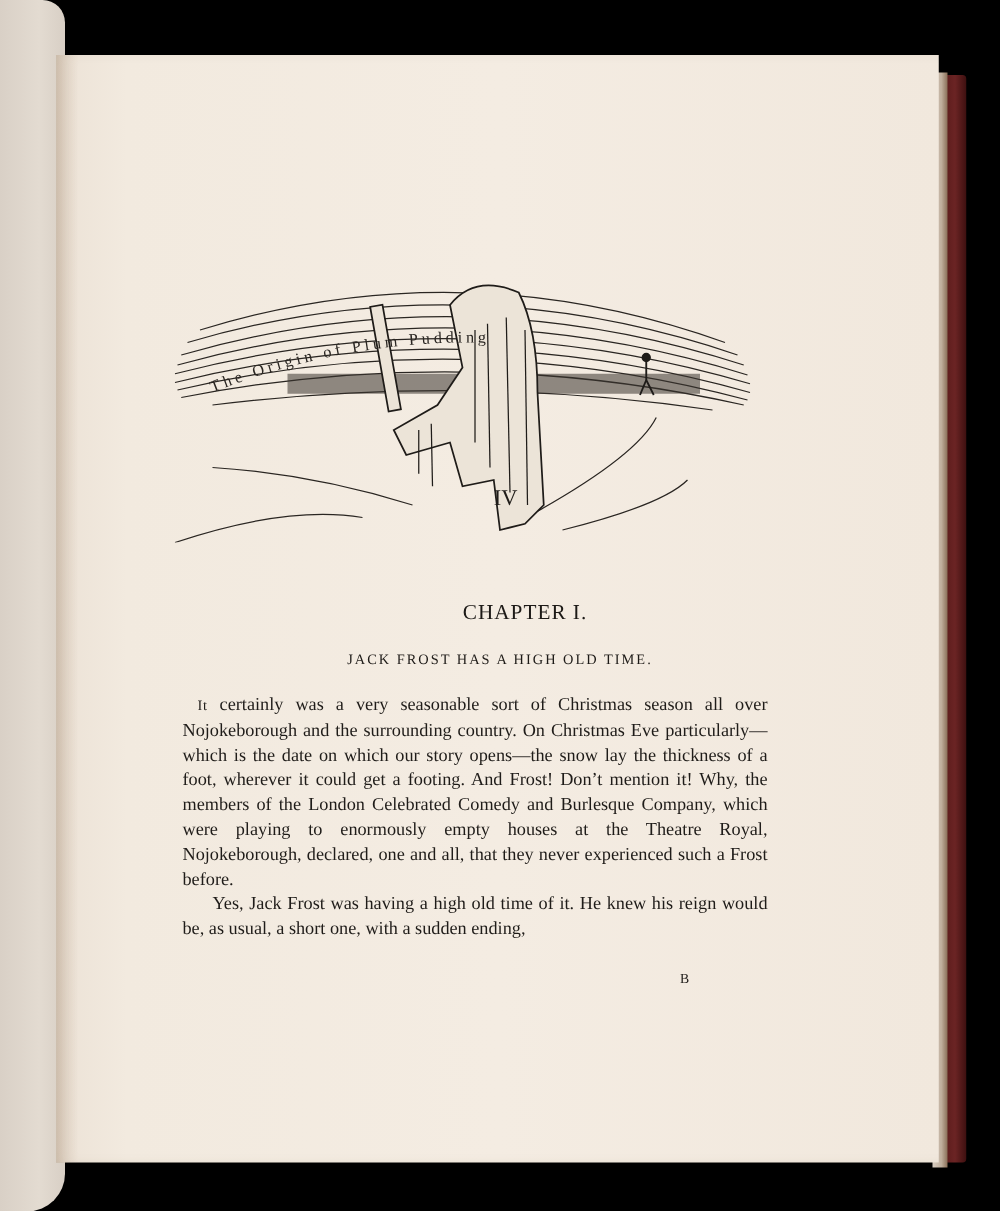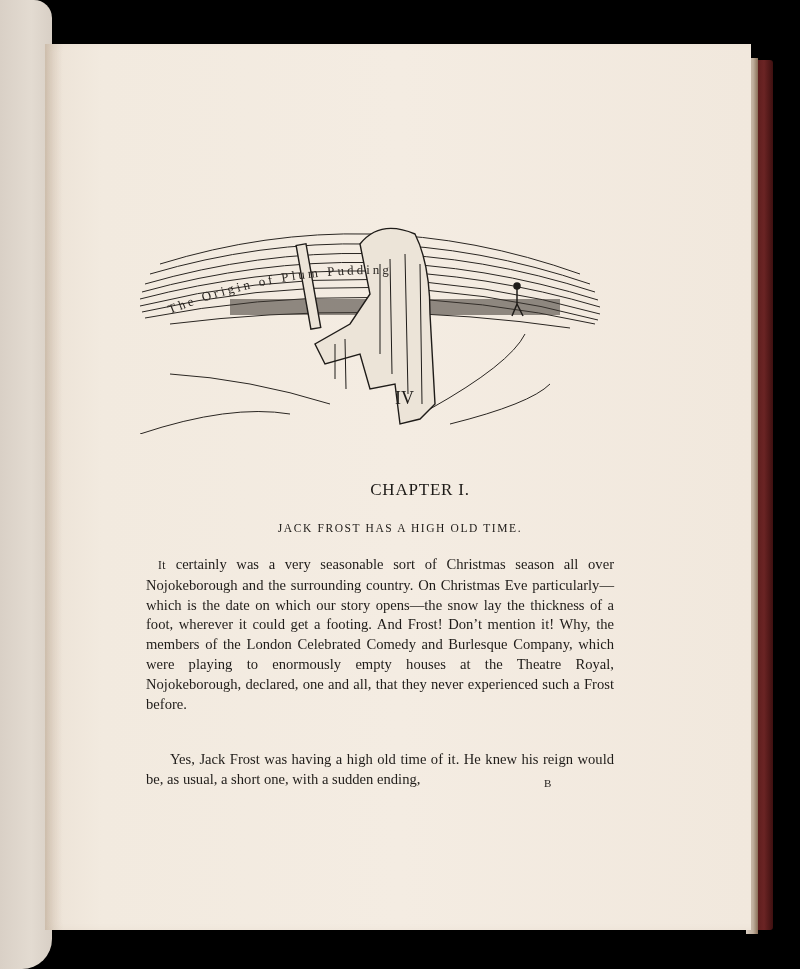--- a/index.html
+++ b/index.html
@@ -71,21 +71,21 @@
       position: absolute;
       left: 101px;
       top: 511px;
       width: 468px;
       font-size: 14.6px;
       line-height: 19.8px;
       color: #1f1c19;
       text-align: justify;
     }
     .body-text p { margin: 0; }
-    .body-text p + p { text-indent: 24px; margin-top: 36px; }
+    .body-text p + p { text-indent: 24px; }
     .small-caps { font-size: 11.5px; letter-spacing: 0.5px; margin-left: 12px; }
     .signature {
       position: absolute;
       left: 499px; top: 733px;
       font-size: 11px;
       color: #1f1c19;
     }
   </style>
 </head>
 <body>

